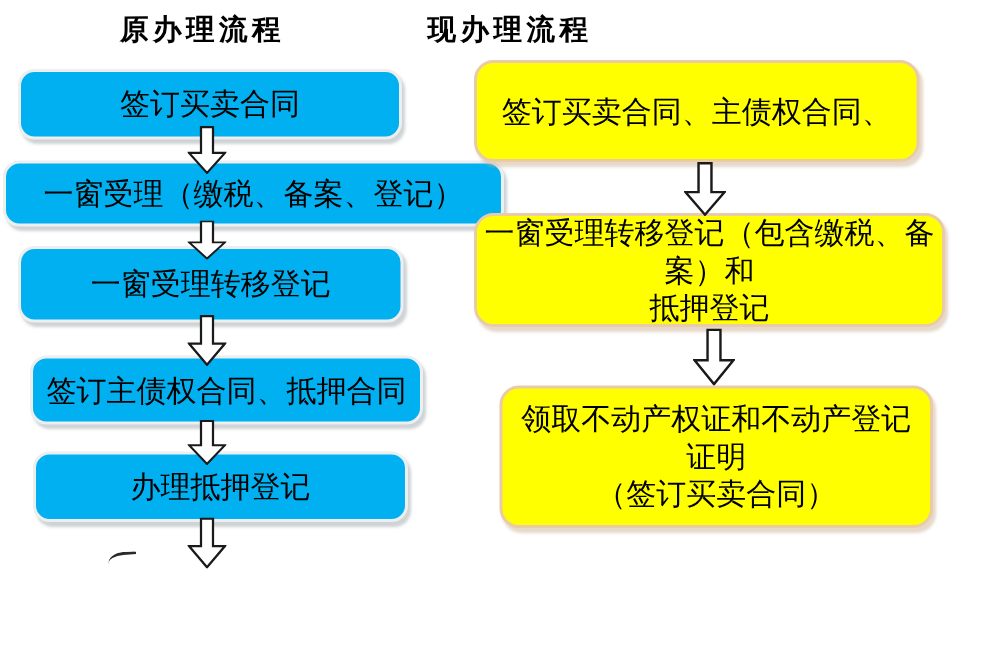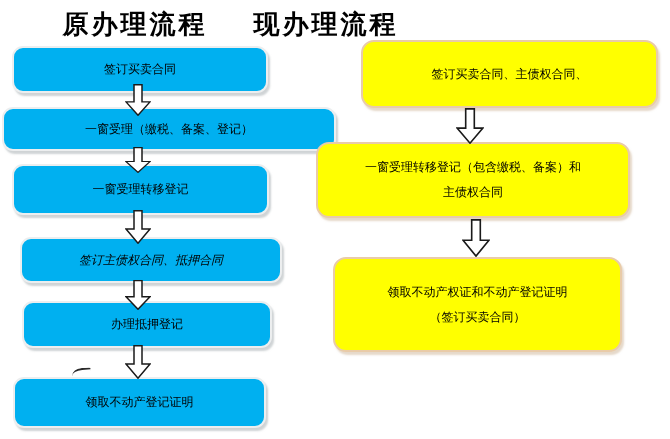--- a/index.html
+++ b/index.html
@@ -8,37 +8,37 @@
     width:670px;height:439px;
     background:#fff;
     overflow:hidden;
     font-family:"DejaVu Sans","Liberation Sans",sans-serif;
     color:var(--text,#000);
   }
   .col-title{
     position:absolute;
     font-family:"DejaVu Serif","Liberation Serif",serif;
     font-weight:bold;
-    font-size:26px;
+    font-size:19px;
     letter-spacing:3px;
     text-align:center;
     color:var(--title-text,#000);
     white-space:nowrap;
   }
   #left-title{left:55px;top:7px;width:160px;}
-  #right-title{left:246px;top:7px;width:160px;text-align:center;}
+  #right-title{left:260px;top:7px;width:160px;text-align:center;}
 
   .box{
     position:absolute;
     display:flex;
     flex-direction:column;
     align-items:center;
     justify-content:center;
     text-align:center;
-    font-size:12px;
+    font-size:20px;
     line-height:25px;
     z-index:1;
     box-sizing:border-box;
     padding:2px 4px;
   }
   .box-blue{
     background:var(--box-blue,#00B0F0);
     border:2px solid var(--blue-border,#ECEEEF);
     border-radius:11px;
     box-shadow:2px 3px 2px rgba(168,174,178,.55);
@@ -46,25 +46,25 @@
   .box-yellow{
     background:var(--box-yellow,#FFFF00);
     border:2px solid var(--yellow-border,#E9CBA8);
     border-radius:13px;
     box-shadow:2px 3px 2px rgba(206,180,150,.5);
   }
   
   #lb1{left:12px;top:46px;width:256px;height:47px;}
   #lb2{left:2px;top:107px;width:334px;height:44px;}
   #lb3{left:12px;top:164px;width:257px;height:51px;}
-  #lb4{left:20px;top:237px;width:262px;height:46px;font-style:italic;}
+  #lb4{left:20px;top:237px;width:262px;height:46px;}
   #lb5{left:22px;top:301px;width:250px;height:47px;}
   #lb6{left:13px;top:377px;width:253px;height:51px;}
   
-  #yb1{left:316px;top:40px;width:297px;height:68px;margin-left:45px;}
+  #yb1{left:316px;top:40px;width:297px;height:68px;}
   #yb2{left:316px;top:142px;width:314px;height:76px;}
   #yb3{left:333px;top:257px;width:289px;height:95px;}
 
   .arrow{
     position:absolute;
     z-index:5;
   }
   #la1{left:125px;top:84px;width:26px;height:32px;}
   #la2{left:125px;top:147px;width:26px;height:26px;}
   #la3{left:125px;top:210px;width:26px;height:34px;}
@@ -99,30 +99,27 @@
   </div>
   <div id="lb3" class="box box-blue">
     <span>一窗受理转移登记</span>
   </div>
   <div id="lb4" class="box box-blue">
     <span>签订主债权合同、抵押合同</span>
   </div>
   <div id="lb5" class="box box-blue">
     <span>办理抵押登记</span>
   </div>
-  <div id="lb6" class="box box-blue">
-    <span>领取不动产登记证明</span>
-  </div>
 
   <div id="yb1" class="box box-yellow">
     <span>签订买卖合同、主债权合同、</span>
   </div>
   <div id="yb2" class="box box-yellow">
     <span>一窗受理转移登记（包含缴税、备案）和</span>
-    <span>主债权合同</span>
+    <span>抵押登记</span>
   </div>
   <div id="yb3" class="box box-yellow">
     <span>领取不动产权证和不动产登记证明</span>
     <span>（签订买卖合同）</span>
   </div>
 
   <svg id="la1" class="arrow" viewBox="0 0 26 34" preserveAspectRatio="none">
     <polygon points="9,0.8 17,0.8 17,19 25,19 13,33.2 1,19 9,19" fill="#FFFFFF" stroke="#1A1A1A" stroke-width="1.5"></polygon>
   </svg>
   <svg id="la2" class="arrow" viewBox="0 0 26 34" preserveAspectRatio="none">

